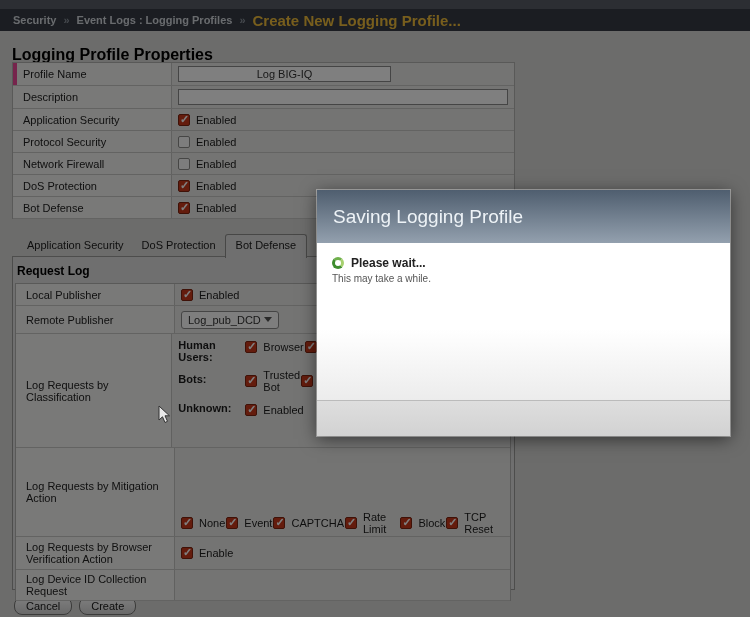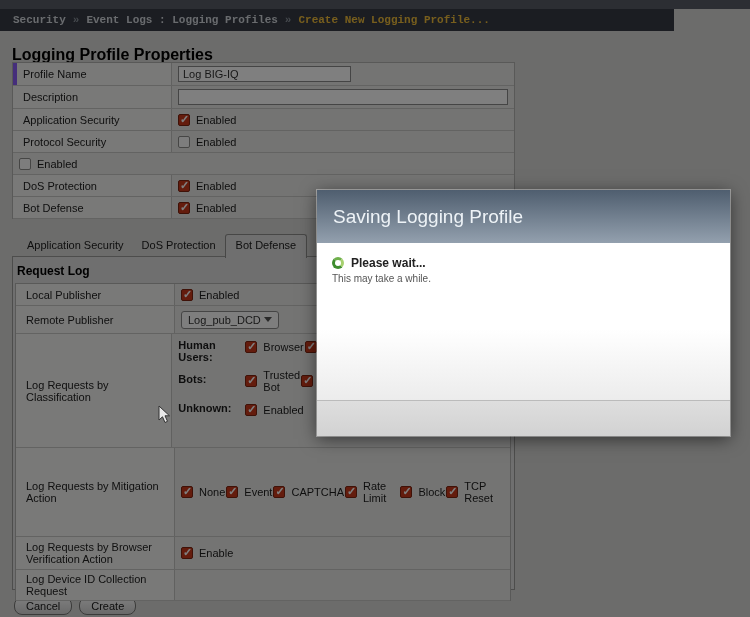--- a/index.html
+++ b/index.html
@@ -6,50 +6,50 @@
   html,body { width:750px; height:617px; }
   body {
     position:relative; overflow:hidden;
     background:#d8d8d6;
     font-family:"Liberation Sans", sans-serif;
     font-size:11px; color:#1c1c1c;
   }
   
   .banner-strip { position:absolute; top:0; left:0; width:750px; height:9px; background:#585d66; }
   .breadcrumb-bar {
-    position:absolute; top:9px; left:0; width:674px; height:22px;
-    background:#363b44; display:flex; align-items:center; padding-left:13px;font-family:Liberation Mono, monospace;
+    position:absolute; top:9px; left:0; width:750px; height:22px;
+    background:#363b44; display:flex; align-items:center; padding-left:13px;
   }
   .breadcrumb-bar .crumb { color:#d3d7dd; font-weight:bold; font-size:11px; }
   .breadcrumb-bar .sep { color:#8b929c; font-weight:bold; margin:0 7px; font-size:11px; }
-  .breadcrumb-bar .crumb-current { color:#f0bd3a; font-weight:bold; font-size:11px; }
+  .breadcrumb-bar .crumb-current { color:#f0bd3a; font-weight:bold; font-size:15px; }
 
   
   .section-title { position:absolute; left:12px; top:46px; font-weight:bold; font-size:16px; color:#000; }
 
   
   .ptable {
     position:absolute; left:12px; top:62px; width:503px;
     border:1px solid #b2b2b0; border-bottom:none; background:#e9e9e7;
   }
   .prow { display:flex; border-bottom:1px solid #c6c6c4; }
   .plabel {
     width:159px; background:#f2f2f0; border-right:1px solid #c2c2c0;
     display:flex; align-items:center; padding:3px 4px 3px 10px; color:#222;
   }
-  .plabel.accent { border-left:4px solid #8b5cf6; padding-left:6px; }
+  .plabel.accent { border-left:4px solid #ec4899; padding-left:6px; }
   .pvalue { flex:1; display:flex; align-items:center; padding:3px 6px; }
   .prow.h22 { min-height:22px; }
   .prow.h28 { min-height:28px; }
 
   input.txt {
     height:16px; border:1px solid #8a8a8a; background:#ffffff; color:#333;
     font-family:"Liberation Sans", sans-serif; font-size:11px; padding:0 4px;
   }
-  .w213 { width:173px; } .w330 { width:330px; }
+  .w213 { width:213px;text-align:center; } .w330 { width:330px; }
 
   
   .cb {
     width:12px; height:12px; flex:0 0 12px; display:inline-block; position:relative;
     background:#fbfbfb; border:1px solid #8d8d8b; border-radius:2px; margin-right:6px;
   }
   .cb.checked { background:#c8391b; border-color:#7e2410; }
   .cb.checked::after {
     content:"\2713"; position:absolute; left:1px; top:-2px;
     color:#ffffff; font-size:11px; font-weight:bold;
@@ -79,21 +79,21 @@
     border:1px solid #9a9a98; background:#dedede; z-index:1;
   }
   .panel-title { font-weight:bold; font-size:12px; color:#000; padding:7px 0 5px 4px; }
   .rtable { margin-left:2px; width:496px; border:1px solid #b2b2b0; border-bottom:none; background:#e9e9e7; }
 
   .cbstack { display:flex; flex-direction:row; gap:1px; padding:2px 0; }
   .cbrow { display:flex; align-items:center; height:14px; }
   .group { display:flex; }
   .group-label { width:67px; flex:0 0 67px; color:#1c1c1c; padding-top:1px;font-weight:bold; }
   .mt10 { margin-top:9px; } .mt12 { margin-top:11px; }
-  .pvalue.vtop { align-items:center; padding-top:4px; padding-bottom:4px; }
+  .pvalue.vtop { align-items:flex-end; padding-top:4px; padding-bottom:4px; }
 
   
   .footer-buttons { position:absolute; left:14px; top:597px; display:flex; gap:7px; }
   .btn {
     height:18px; padding:1px 11px; font-size:11px; color:#1a1a1a;
     background:linear-gradient(#fcfcfc,#d4d4d4); border:1px solid #777775;
     border-radius:8px; font-family:"Liberation Sans", sans-serif;
   }
 
   
@@ -159,20 +159,21 @@
     </div>
   </div>
   <div class="prow h22">
     <div class="plabel">Protocol Security</div>
     <div class="pvalue">
       <span class="cb"></span>
       <span class="cb-label">Enabled</span>
     </div>
   </div>
   <div class="prow h22">
+    <div class="plabel">Network Firewall</div>
     <div class="pvalue">
       <span class="cb"></span>
       <span class="cb-label">Enabled</span>
     </div>
   </div>
   <div class="prow h22">
     <div class="plabel">DoS Protection</div>
     <div class="pvalue">
       <span class="cb checked"></span>
       <span class="cb-label">Enabled</span>

